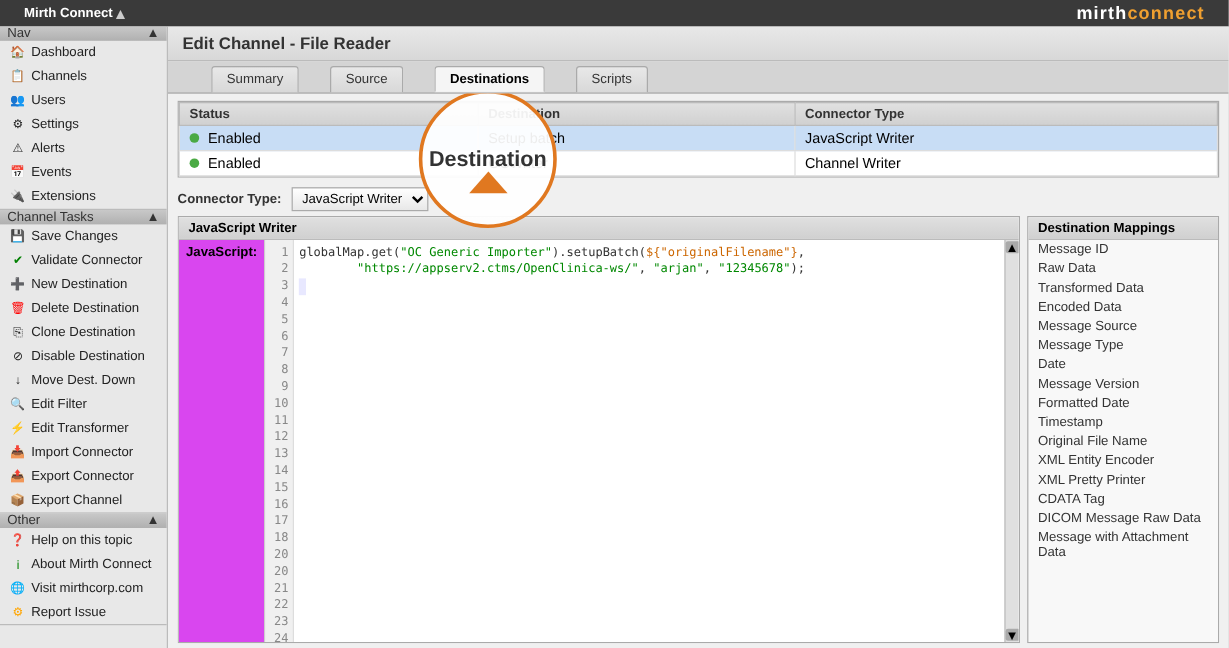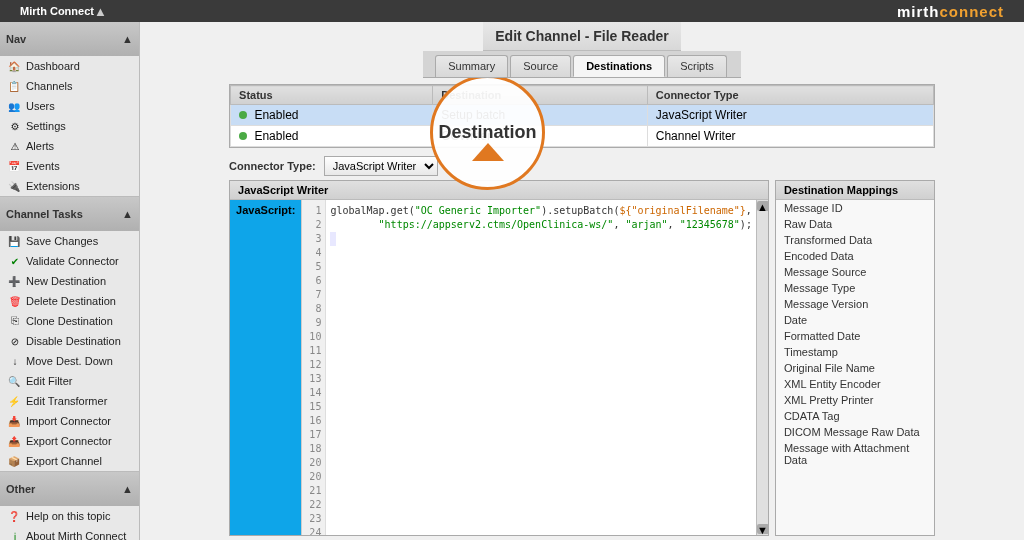--- a/index.html
+++ b/index.html
@@ -6,51 +6,51 @@
     body { font-family: Arial, sans-serif; font-size: 11px; background: #d4d4d4; width: 1024px; height: 540px; overflow: hidden; }
 
     
     .app-wrapper { display: flex; flex-direction: column; height: 540px; }
     .top-bar { background: #3a3a3a; height: 22px; display: flex; align-items: center; padding: 0 20px; color: #fff; font-size: 11px; font-weight: bold; justify-content: space-between; flex-shrink: 0; }
     .main-area { display: flex; flex: 1; overflow: hidden; }
 
     
     .sidebar { width: 140px; background: #e8e8e8; border-right: 1px solid #bbb; overflow-y: auto; flex-shrink: 0; }
     .sidebar-section { border-bottom: 1px solid #bbb; }
-    .sidebar-section-header { background: linear-gradient(to bottom, #c8c8c8, #b0b0b0); padding: 11px 6px; font-size: 11px; font-weight: bold; color: #333; display: flex; align-items: flex-start; justify-content: space-between; }
+    .sidebar-section-header { background: linear-gradient(to bottom, #c8c8c8, #b0b0b0); padding: 0 6px; font-size: 11px; font-weight: normal; color: #333; display: flex; align-items: flex-start; justify-content: space-between; }
     .sidebar-item { padding: 3px 8px; display: flex; align-items: center; gap: 4px; cursor: pointer; color: #222; font-size: 11px; }
     .sidebar-item .icon { width: 14px; height: 14px; display: inline-flex; align-items: center; justify-content: center; font-size: 10px; flex-shrink: 0; }
 
     
-    .content { flex: 1; background: #f0f0f0; overflow: hidden; display: flex; flex-direction: column; align-items: center; }
+    .content { flex: 1; background: #f0f0f0; overflow: hidden; display: flex; flex-direction: column; }
     .content-header { background: linear-gradient(to bottom, #e8e8e8, #d8d8d8); padding: 6px 12px; border-bottom: 1px solid #bbb; }
     .content-header h1 { font-size: 14px; font-weight: bold; color: #333; }
 
     
     .tabs { display: flex; background: #d4d4d4; padding: 4px 12px 0; border-bottom: 1px solid #aaa; }
-    .tab { padding: 4px 12px; border: 1px solid #aaa; border-bottom: none; background: linear-gradient(to bottom, #e8e8e8, #d8d8d8); cursor: pointer; font-size: 11px; color: #333; margin-right: 2px; border-radius: 3px 3px 0 0; }
+    .tab { padding: 4px 12px; border: 1px solid #aaa; border-bottom: none; background: linear-gradient(to bottom, #e8e8e8, #d8d8d8); cursor: pointer; font-size: 11px; color: #333; margin-right: 2px; border-radius: 3px 3px 0 0; margin-left: 24px; }
     .tab.active { background: #f5f5f5; border-bottom: 1px solid #f5f5f5; color: #000; font-weight: bold; z-index: 1; }
     .dest-table { width: 100%; border-collapse: collapse; }
     .dest-table th { background: linear-gradient(to bottom, #e0e0e0, #d0d0d0); padding: 3px 8px; text-align: left; border: 1px solid #bbb; font-size: 11px; font-weight: bold; color: #333; }
     .dest-table td { padding: 3px 8px; border: 1px solid #ddd; font-size: 12px; }
     .dest-table tr.selected td { background: #c8ddf5; }
     .status-dot { width: 8px; height: 8px; border-radius: 50%; display: inline-block; margin-right: 4px; }
     .status-enabled { background: #4aaa44; }
 
     
     .connector-row { display: flex; align-items: center; gap: 8px; padding: 4px 8px; }
     .connector-label { font-size: 11px; color: #333; font-weight: bold; }
     .connector-select { font-size: 11px; padding: 2px 4px; border: 1px solid #aaa; background: linear-gradient(to bottom, #fff, #e8e8e8); }
 
     
     .js-writer { display: flex; flex: 1; margin: 0 8px 4px; gap: 6px; overflow: hidden; }
     .js-writer-panel { flex: 1; border: 1px solid #aaa; background: #fff; display: flex; flex-direction: column; overflow: hidden; }
     .js-writer-header { background: linear-gradient(to bottom, #e0e0e0, #d0d0d0); padding: 3px 8px; font-size: 11px; font-weight: bold; border-bottom: 1px solid #bbb; }
     .js-content { display: flex; flex: 1; overflow: hidden; }
-    .js-label { background: #0ea5e9; padding: 4px 6px; font-size: 11px; font-weight: bold; border-right: 1px solid #ccc; white-space: nowrap; }
+    .js-label { background: #d946ef; padding: 4px 6px; font-size: 11px; font-weight: bold; border-right: 1px solid #ccc; white-space: nowrap; }
     .js-editor-wrapper { flex: 1; display: flex; overflow: hidden; }
     .line-numbers { background: #f0f0f0; border-right: 1px solid #ddd; padding: 4px 4px; text-align: right; color: #888; font-size: 10px; font-family: monospace; line-height: 14px; min-width: 24px; overflow: hidden; }
     .js-code { flex: 1; padding: 4px; font-family: monospace; font-size: 10px; color: #333; overflow-y: auto; line-height: 14px; background: #fff; white-space: pre; }
 
     
     .dest-mappings { width: 160px; border: 1px solid #aaa; background: #f8f8f8; display: flex; flex-direction: column; overflow: hidden; flex-shrink: 0; }
     .dest-mappings-header { background: linear-gradient(to bottom, #e0e0e0, #d0d0d0); padding: 3px 8px; font-size: 11px; font-weight: bold; border-bottom: 1px solid #bbb; }
     .dest-mappings-list { overflow-y: auto; flex: 1; }
     .dest-mapping-item { padding: 2px 8px; font-size: 11px; color: #333; cursor: pointer; }
 
@@ -300,22 +300,22 @@
 
           <div class="dest-mappings">
             <div class="dest-mappings-header">Destination Mappings</div>
             <div class="dest-mappings-list">
               <div class="dest-mapping-item">Message ID</div>
               <div class="dest-mapping-item">Raw Data</div>
               <div class="dest-mapping-item">Transformed Data</div>
               <div class="dest-mapping-item">Encoded Data</div>
               <div class="dest-mapping-item">Message Source</div>
               <div class="dest-mapping-item">Message Type</div>
+              <div class="dest-mapping-item">Date</div>
               <div class="dest-mapping-item">Message Version</div>
-              <div class="dest-mapping-item">Date</div>
               <div class="dest-mapping-item">Formatted Date</div>
               <div class="dest-mapping-item">Timestamp</div>
               <div class="dest-mapping-item">Original File Name</div>
               <div class="dest-mapping-item">XML Entity Encoder</div>
               <div class="dest-mapping-item">XML Pretty Printer</div>
               <div class="dest-mapping-item">CDATA Tag</div>
               <div class="dest-mapping-item">DICOM Message Raw Data</div>
               <div class="dest-mapping-item">Message with Attachment Data</div>
             </div>
           </div>

